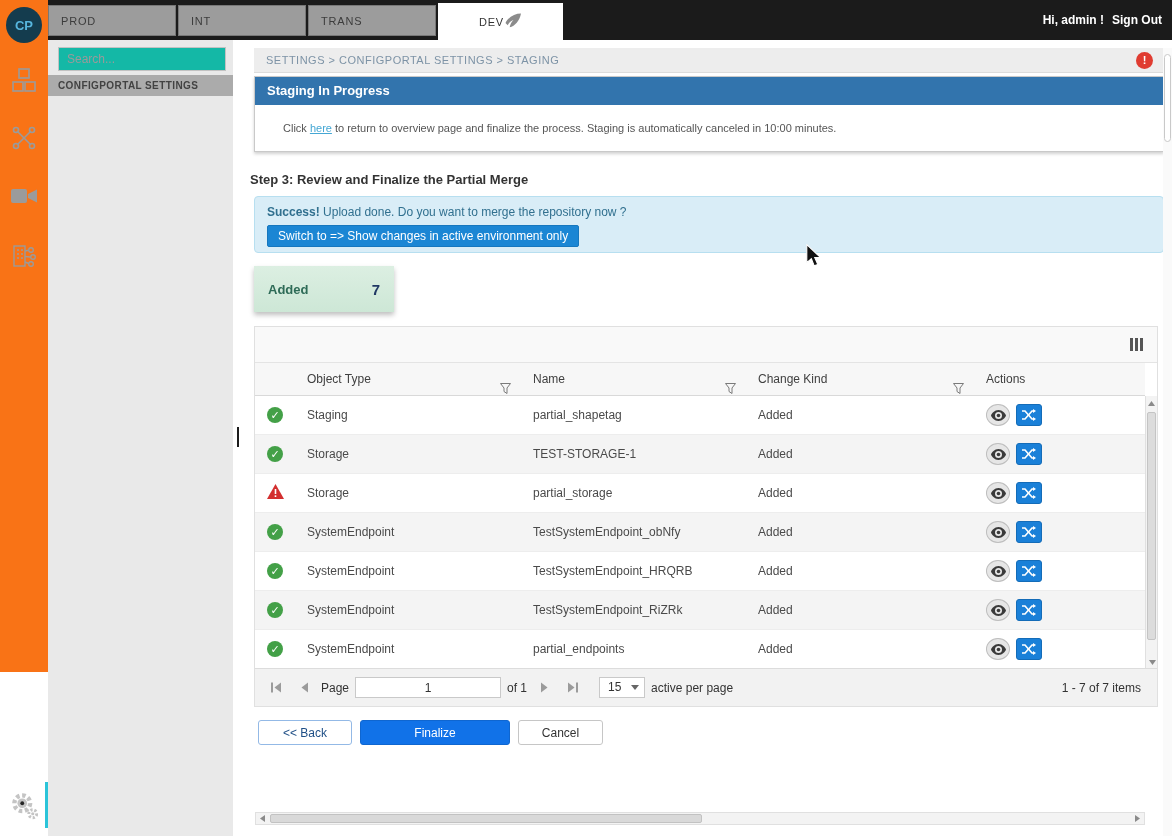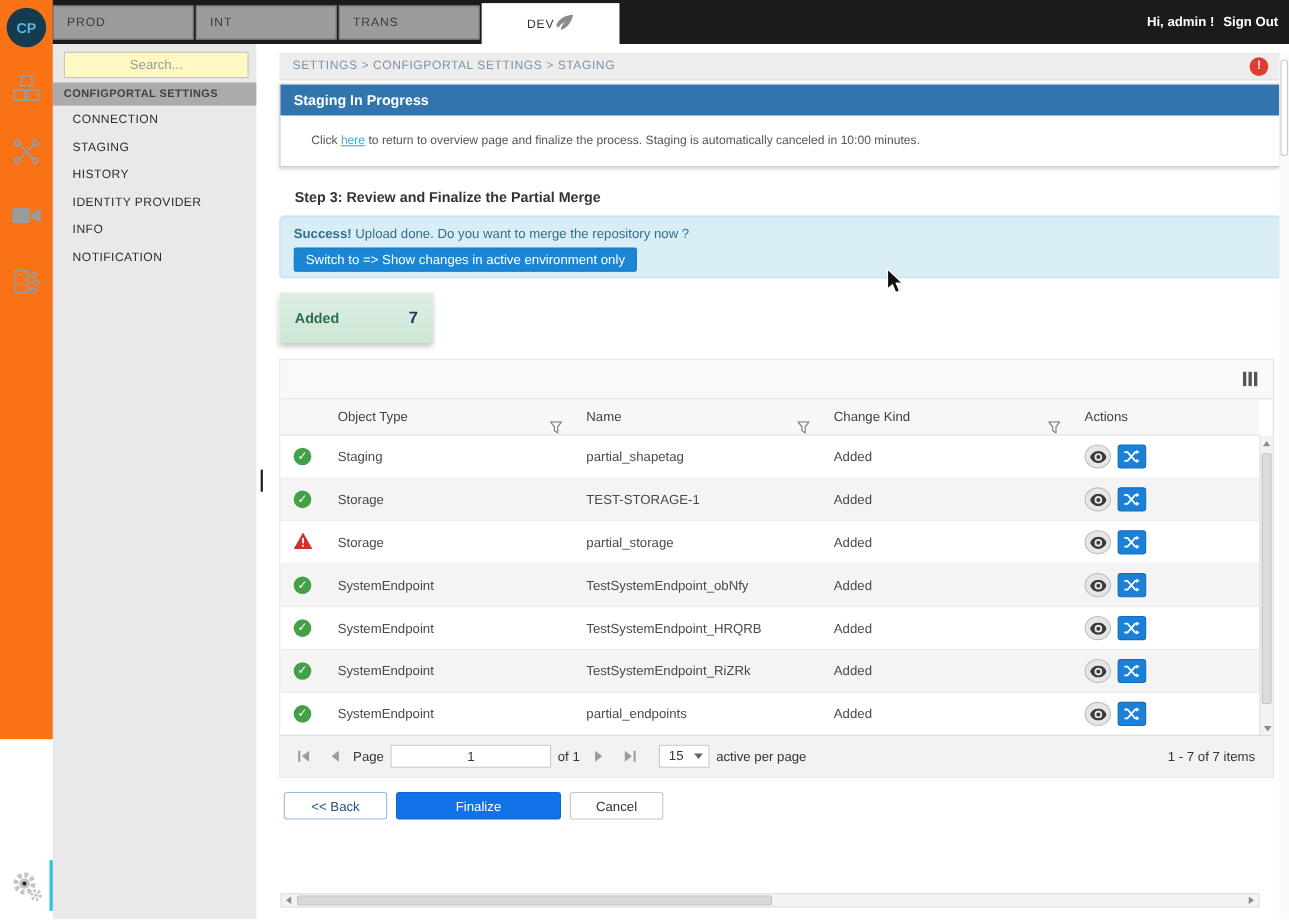--- a/index.html
+++ b/index.html
@@ -23,39 +23,39 @@
   .logo { position:absolute; left:6px; top:7px; width:36px; height:36px; border-radius:50%;
           background:#143c4e; color:#57b6de; font-size:13px; font-weight:bold;
           display:flex; align-items:center; justify-content:center; }
   .rail-ic { position:absolute; left:10px; width:28px; display:flex; justify-content:center; }
   .rail-ic svg { stroke:#9b9b9b; }
   .rail-accent { position:absolute; left:45px; top:782px; width:3px; height:46px; background:#2bc4d9; }
 
   
   .sidebar { position:absolute; left:48px; top:40px; width:185px; height:796px; background:#e9e9e9; }
   .search { position:absolute; left:10px; top:7px; width:168px; height:24px; border:1px solid #c2c2c2;
-            background:#fef9c3; font-size:12px; padding:0 24px; font-family:"Liberation Sans",sans-serif; color:#333;text-align:center; }
+            background:#14b8a6; font-size:12px; padding:0 8px; font-family:"Liberation Sans",sans-serif; color:#333; }
   .search::placeholder { color:#9a9a9a; }
   .section-hd { position:absolute; left:0; top:35px; width:185px; height:21px; background:#ababab;
                 font-size:10px; font-weight:600; color:#424242; letter-spacing:.4px; line-height:21px; padding-left:10px; }
   .menu { position:absolute; left:0; top:57px; width:185px; }
   .menu-item { height:25px; line-height:25px; font-size:11px; letter-spacing:.4px; color:#2e2e2e; padding-left:18px; cursor:default; }
 
   
   .crumb-bar { position:absolute; left:254px; top:48px; width:910px; height:25px; background:#ededed;
                border-bottom:1px solid #dcdcdc; font-size:11px; letter-spacing:.5px; color:#7d93a6; line-height:25px; padding-left:12px; }
   .err-badge { position:absolute; left:1136px; top:52px; width:17px; height:17px; border-radius:50%;
                background:#e03c31; color:#fff; font-size:11px; font-weight:bold; text-align:center; line-height:17px; z-index:3; }
   .top-panel { position:absolute; left:254px; top:76px; width:910px; height:76px; border:1px solid #c9c9c9;
                background:#fff; box-shadow:0 2px 3px rgba(0,0,0,.18); }
   .banner { height:28px; background:#3274ad; color:#fff; font-weight:bold; font-size:13px; line-height:28px; padding-left:12px; }
   .banner-msg { height:40px; line-height:46px; font-size:11px; color:#555; padding-left:28px; white-space:nowrap; overflow:hidden; }
   .banner-msg a { color:#45a7d4; text-decoration:underline; cursor:pointer; }
 
-  .step-title { position:absolute; left:268px; top:172px; font-size:13px; font-weight:bold; color:#333; }
+  .step-title { position:absolute; left:250px; top:172px; font-size:13px; font-weight:bold; color:#333; }
 
   
   .success-box { position:absolute; left:254px; top:196px; width:910px; height:57px; background:#d9edf7;
                  border:1px solid #b7dff0; border-radius:4px; padding:8px 12px; font-size:12px; color:#31708f; }
   .switch-btn { margin-top:6px; background:#1b86d4; color:#fff; border:1px solid #1677be; border-radius:2px;
                 font-size:12px; padding:3px 10px; font-family:"Liberation Sans",sans-serif; cursor:pointer; display:block; }
 
   
   .added-card { position:absolute; left:254px; top:266px; width:140px; height:46px;
                 background:linear-gradient(#dcefe2,#cde7d6); box-shadow:0 3px 5px rgba(0,0,0,.25);
@@ -193,28 +193,20 @@
           <circle cx="26" cy="27" r="4.5" fill="none" stroke="#c4c4c4" stroke-width="3.4" stroke-dasharray="2.5 2"></circle>
           <circle cx="26" cy="27" r="1.8" fill="#c4c4c4" stroke="none"></circle>
         </svg>
     </div>
     <div class="rail-accent"></div>
   </div>
 
   <div class="sidebar">
     <input class="search" type="text" placeholder="Search..." style="">
     <div class="section-hd">CONFIGPORTAL SETTINGS</div>
-    <div class="menu">
-      <div class="menu-item">CONNECTION</div>
-      <div class="menu-item">STAGING</div>
-      <div class="menu-item">HISTORY</div>
-      <div class="menu-item">IDENTITY PROVIDER</div>
-      <div class="menu-item">INFO</div>
-      <div class="menu-item">NOTIFICATION</div>
-    </div>
   </div>
 
   <div class="crumb-bar">SETTINGS &gt; CONFIGPORTAL SETTINGS &gt; STAGING</div>
   <div class="err-badge">!</div>
 
   <div class="top-panel">
     <div class="banner">Staging In Progress</div>
     <div class="banner-msg">
       <span>Click </span><a href="#">here</a><span> to return to overview page and finalize the process. Staging is automatically canceled in 10:00 minutes.</span>
     </div>

